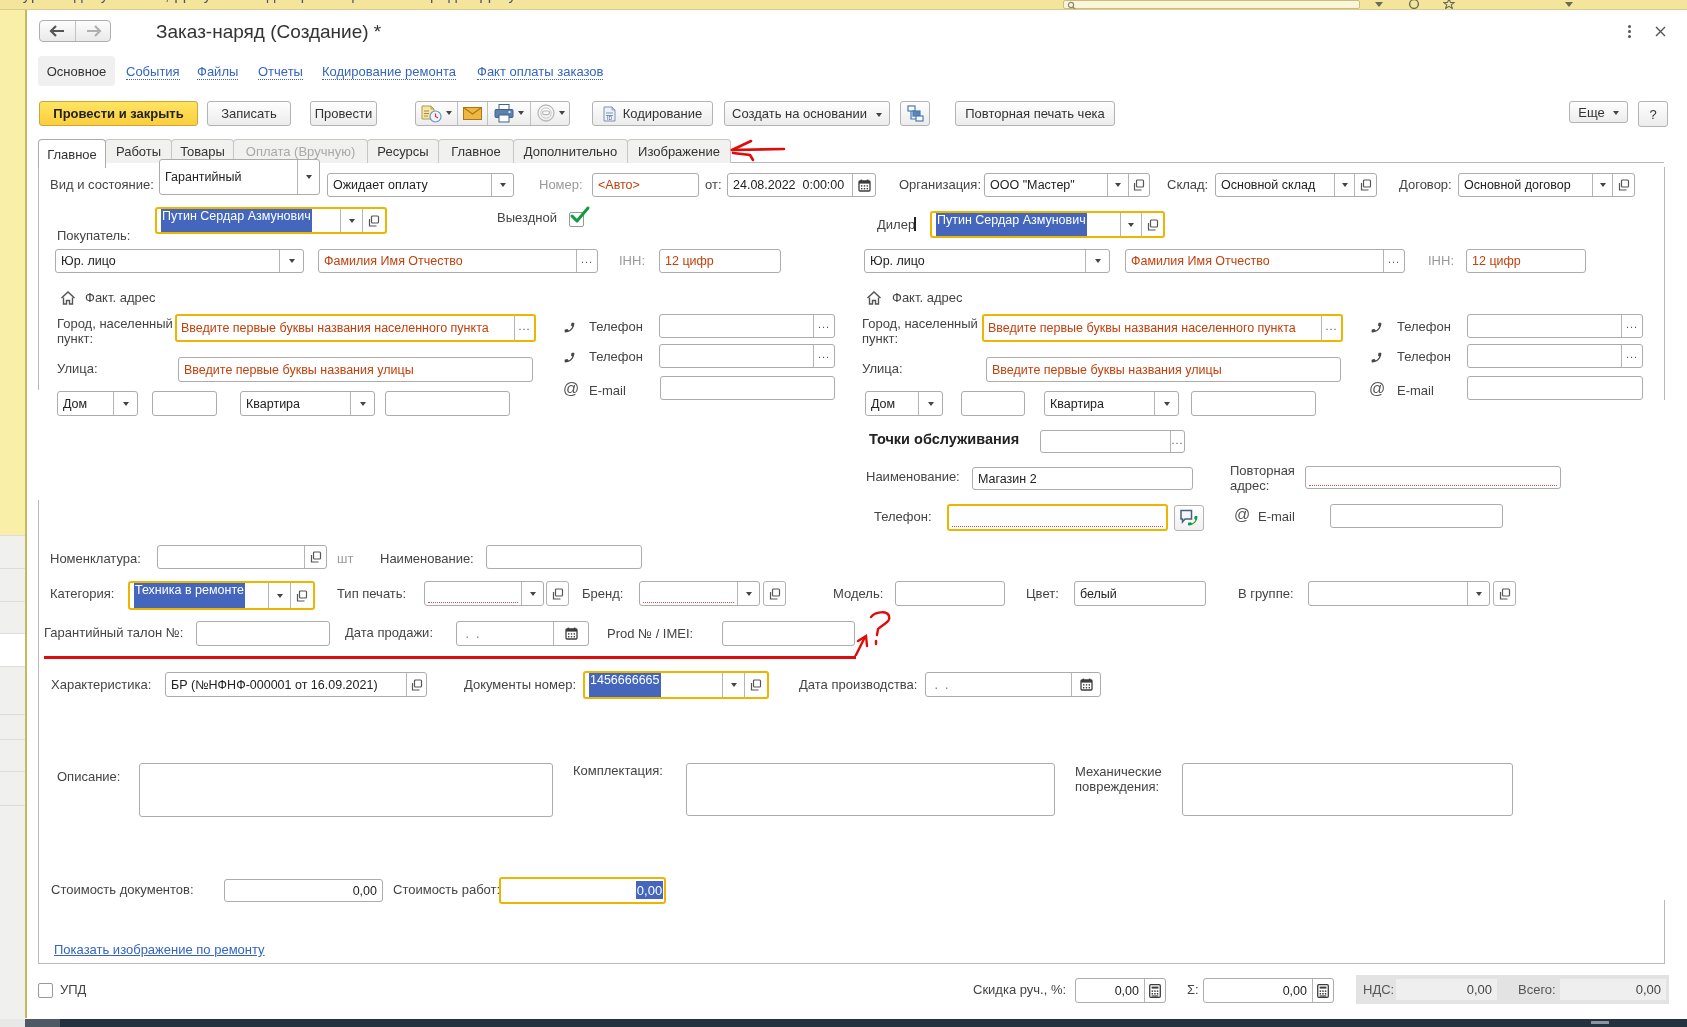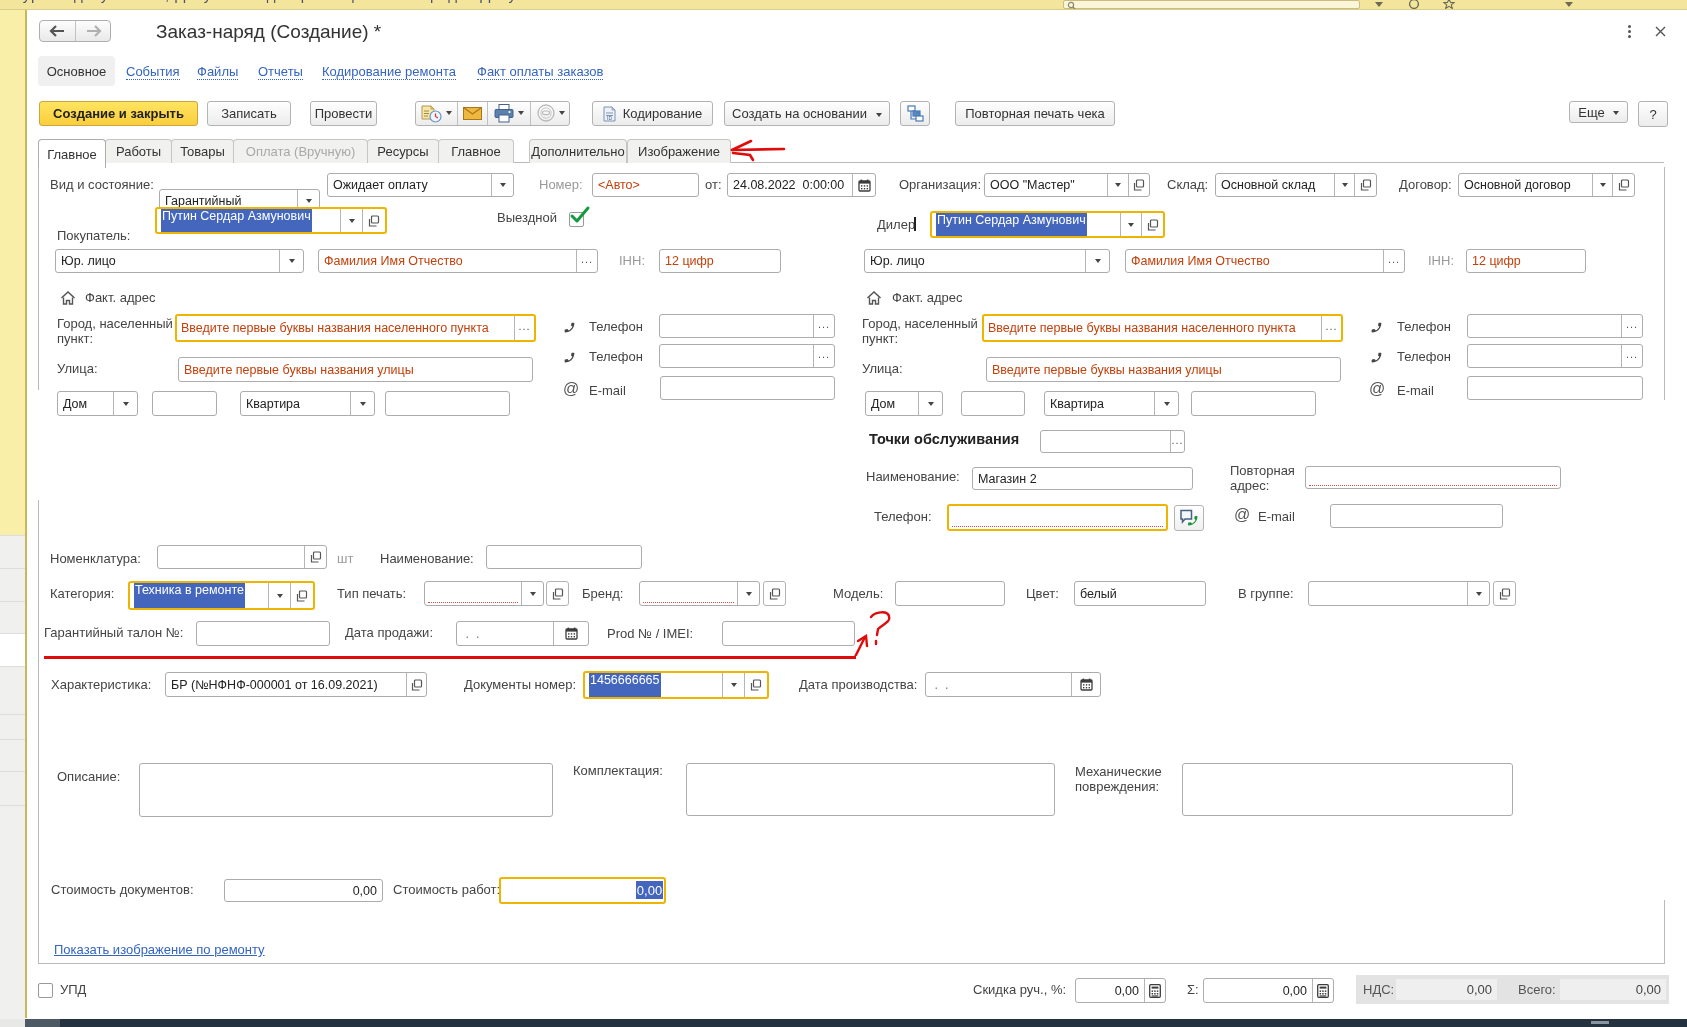--- a/index.html
+++ b/index.html
@@ -85,21 +85,21 @@
       <path d="M1 1 L10 10 M10 1 L1 10" stroke="#555" stroke-width="1.4"></path>
     </svg>
 
 <div class="abs" style="left:38px;top:56px;width:77px;height:30px;background:#f0f0f0;border-radius:4px;display:flex;align-items:center;justify-content:center;font-size:13px;color:#333">Основное</div>
 <a class="nav" style="left:126px;top:64px">События</a>
 <a class="nav" style="left:197px;top:64px">Файлы</a>
 <a class="nav" style="left:258px;top:64px">Отчеты</a>
 <a class="nav" style="left:322px;top:64px">Кодирование ремонта</a>
 <a class="nav" style="left:477px;top:64px">Факт оплаты заказов</a>
 
-<div class="btn" style="left:39px;top:101px;width:159px;height:25px;background:linear-gradient(#ffe460,#fbce3d);border-color:#cda43e;font-weight:bold;color:#222">Создание и закрыть</div>
+<div class="btn" style="left:39px;top:101px;width:159px;height:25px;background:linear-gradient(#ffe460,#fbce3d);border-color:#cda43e;font-weight:bold;color:#222">Провести и закрыть</div>
 <div class="btn" style="left:207px;top:101px;width:84px;height:25px">Записать</div>
 <div class="btn" style="left:310px;top:101px;width:67px;height:25px">Провести</div>
 <div class="btn" style="left:415px;top:101px;width:155px;height:25px;padding:0"></div>
 <div class="abs" style="left:457px;top:102px;width:1px;height:23px;background:#c0c0c0"></div>
 <div class="abs" style="left:487px;top:102px;width:1px;height:23px;background:#c0c0c0"></div>
 <div class="abs" style="left:530px;top:102px;width:1px;height:23px;background:#c0c0c0"></div>
 <svg class="abs" style="left:421px;top:105px" width="22" height="18" viewBox="0 0 22 18">
  <path d="M1 1 h9 l3 3 v10 h-12 z" fill="#f6e7a8" stroke="#b09a50" stroke-width="1"></path>
  <path d="M10 1 l3 3 h-3 z" fill="#e4cf85" stroke="#b09a50" stroke-width="0.8"></path>
  <g stroke="#a08a48" stroke-width="1">
@@ -151,40 +151,40 @@
 <div class="btn" style="left:955px;top:101px;width:160px;height:25px">Повторная печать чека</div>
 <div class="btn" style="left:1569px;top:101px;width:59px;height:22px">Еще<span style="margin-left:8px"><span class="da"></span></span></div>
 <div class="btn" style="left:1638px;top:101px;width:30px;height:26px">?</div>
 
 <div class="tl" style="left:38px;top:162px;width:1626px;height:1px"></div>
 <div class="tab" style="left:105px;width:67px">Работы</div>
 <div class="tab" style="left:171px;width:63px">Товары</div>
 <div class="tab" style="left:233px;width:135px;color:#a9a9a9">Оплата (Вручную)</div>
 <div class="tab" style="left:367px;width:72px">Ресурсы</div>
 <div class="tab" style="left:438px;width:76px">Главное</div>
-<div class="tab" style="left:529px;width:98px">Дополнительно</div>
+<div class="tab" style="left:513px;width:115px">Дополнительно</div>
 <div class="tab" style="left:627px;width:104px">Изображение</div>
 <div class="tab" style="left:38px;width:68px;height:29px;background:#fff;border-color:#acacac;z-index:3">Главное</div>
 
 <div class="tl" style="left:38px;top:167px;width:1px;height:223px"></div>
 <div class="tl" style="left:38px;top:500px;width:1px;height:463px"></div>
 <div class="tl" style="left:1664px;top:167px;width:1px;height:233px"></div>
 <div class="tl" style="left:1664px;top:900px;width:1px;height:63px"></div>
 <div class="tl" style="left:38px;top:963px;width:1627px;height:1px"></div>
 
 <svg class="abs" style="left:728px;top:136px" width="62" height="28" viewBox="0 0 62 28">
  <g stroke="#e00b0b" stroke-width="2.6" fill="none" stroke-linecap="round">
  <path d="M4 14 L56 13"></path>
  <path d="M4 14 L23 5"></path>
  <path d="M5 17 L22 19 L25 24"></path>
  </g>
 </svg>
 <div id="form">
 <div class="lbl" style="left:50px;top:179px">Вид и состояние:</div>
-<div class="fld" style="left:159px;top:189px;width:161px;height:24px">
+<div class="fld" style="left:159px;top:159px;width:161px;height:36px">
         <div class="txt" style="font-size:12.5px">Гарантийный</div>
         <div class="sect" style="width:22px">
           <div class="da"></div>
         </div>
       </div>
 <div class="fld" style="left:327px;top:173px;width:187px;height:24px">
         <div class="txt" style="font-size:12.5px">Ожидает оплату</div>
         <div class="sect" style="width:22px">
           <div class="da"></div>
         </div>

